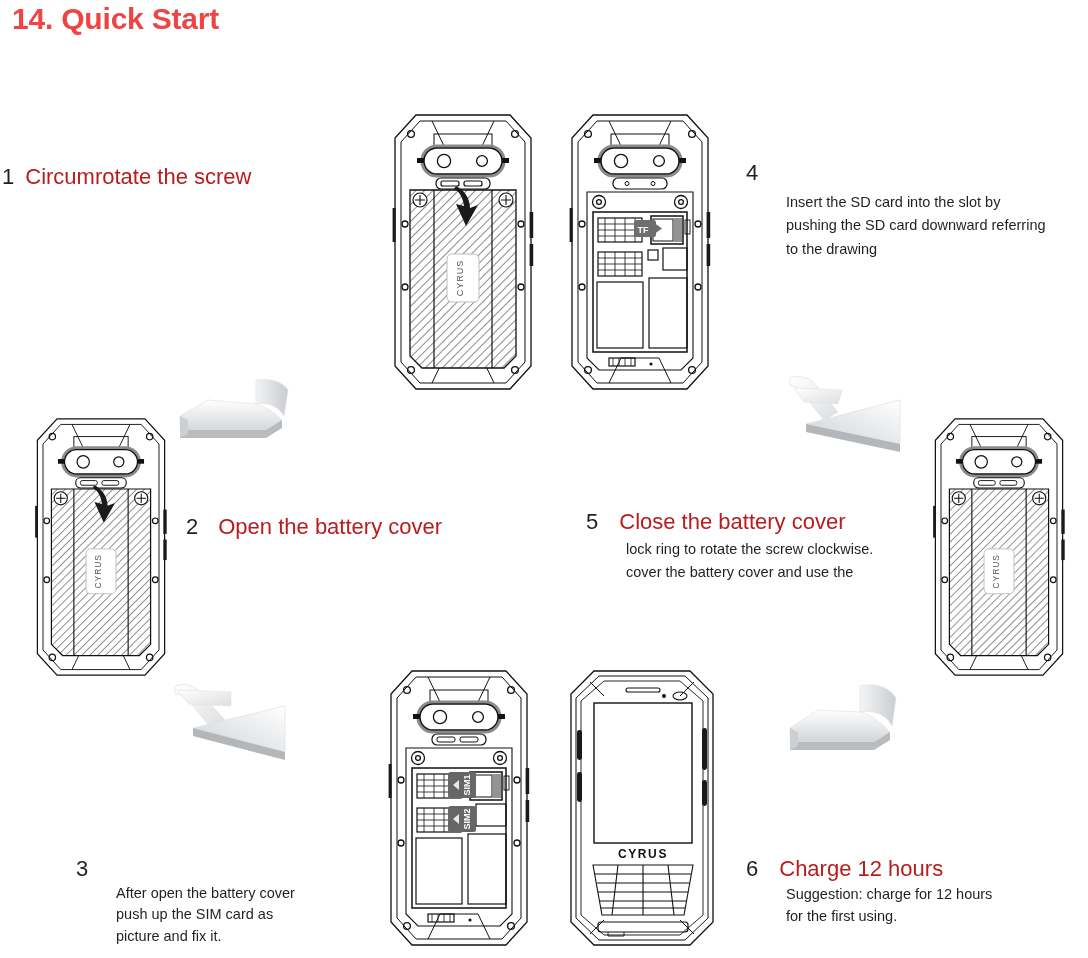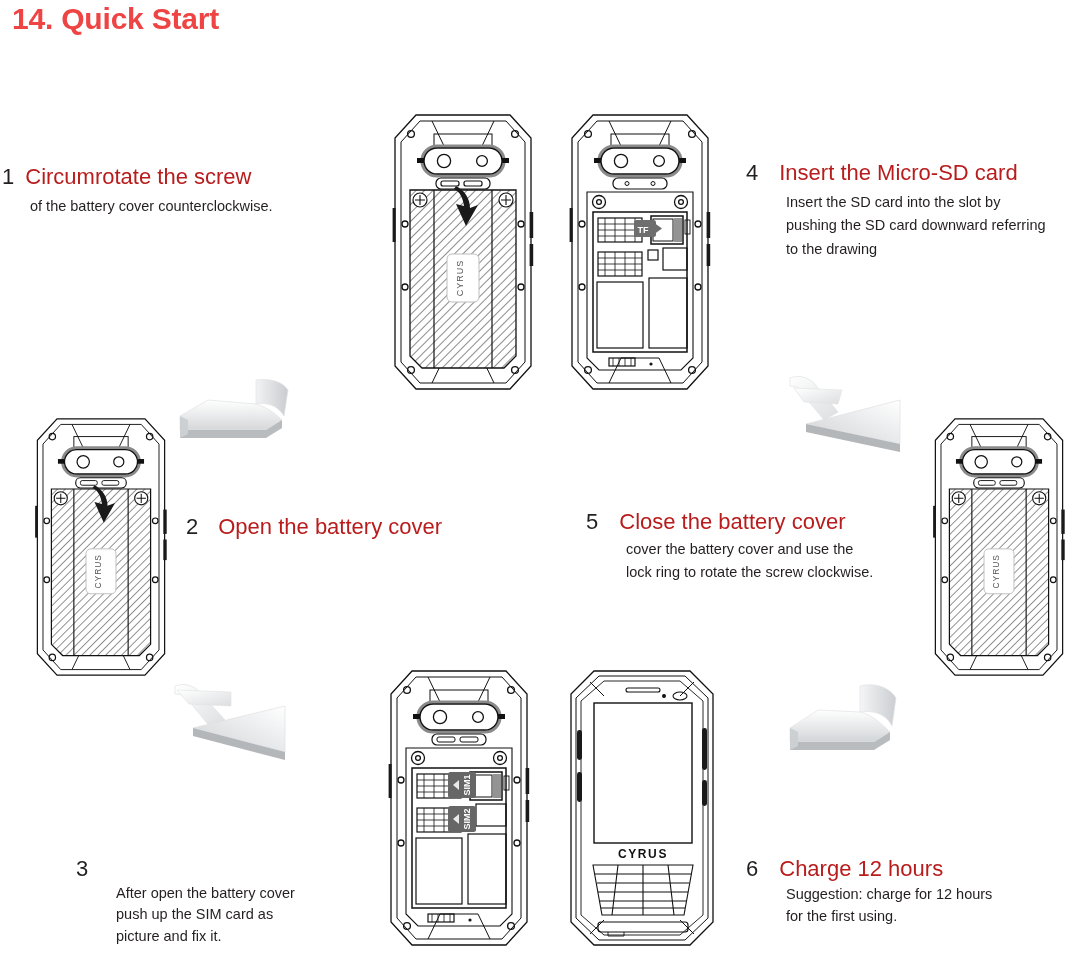--- a/index.html
+++ b/index.html
@@ -521,21 +521,20 @@
     <path d="M10 48 L10 70 L18 66 L18 52 Z" fill="#cdd0d2"></path>
   </svg>
 </div>
 
 <div class="step" id="step1">
   <div class="step-head">
     <span class="step-num">1</span>
     <span class="step-title">Circumrotate the screw</span>
   </div>
   <div class="step-body">
-    <div>of the battery cover counterclockwise.</div>
   </div>
 </div>
 
 <div class="step" id="step2">
   <div class="step-head">
     <span class="step-num">2</span>
     <span class="step-title">Open the battery cover</span>
   </div>
 </div>
 
@@ -546,37 +545,36 @@
   <div class="step-body">
     <div>After open the battery cover</div>
     <div>push up the SIM card as</div>
     <div>picture and fix it.</div>
   </div>
 </div>
 
 <div class="step" id="step4">
   <div class="step-head">
     <span class="step-num">4</span>
-    <span class="step-title">Insert the Micro-SD card</span>
   </div>
   <div class="step-body">
     <div>Insert the SD card into the slot by</div>
     <div>pushing the SD card downward referring</div>
     <div>to the drawing</div>
   </div>
 </div>
 
 <div class="step" id="step5">
   <div class="step-head">
     <span class="step-num">5</span>
     <span class="step-title">Close the battery cover</span>
   </div>
   <div class="step-body">
+    <div>lock ring to rotate the screw clockwise.</div>
     <div>cover the battery cover and use the</div>
-    <div>lock ring to rotate the screw clockwise.</div>
   </div>
 </div>
 
 <div class="step" id="step6">
   <div class="step-head">
     <span class="step-num">6</span>
     <span class="step-title">Charge 12 hours</span>
   </div>
   <div class="step-body">
     <div>Suggestion: charge for 12 hours</div>

